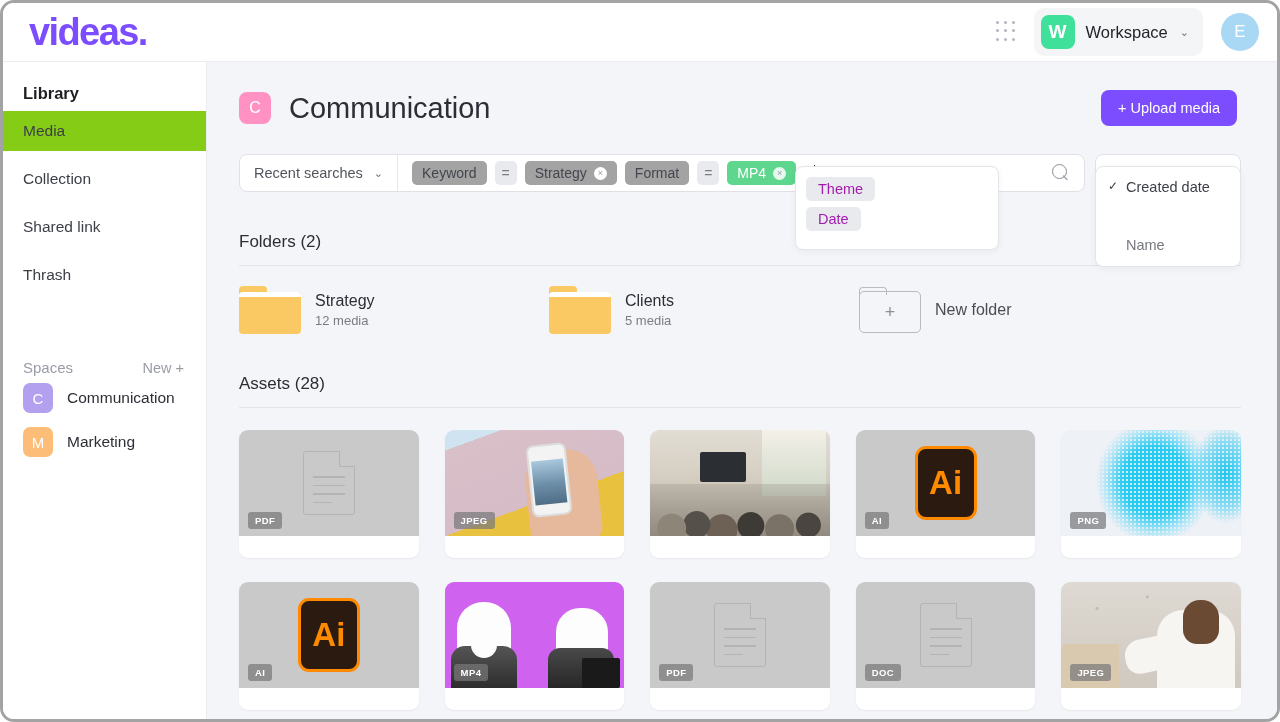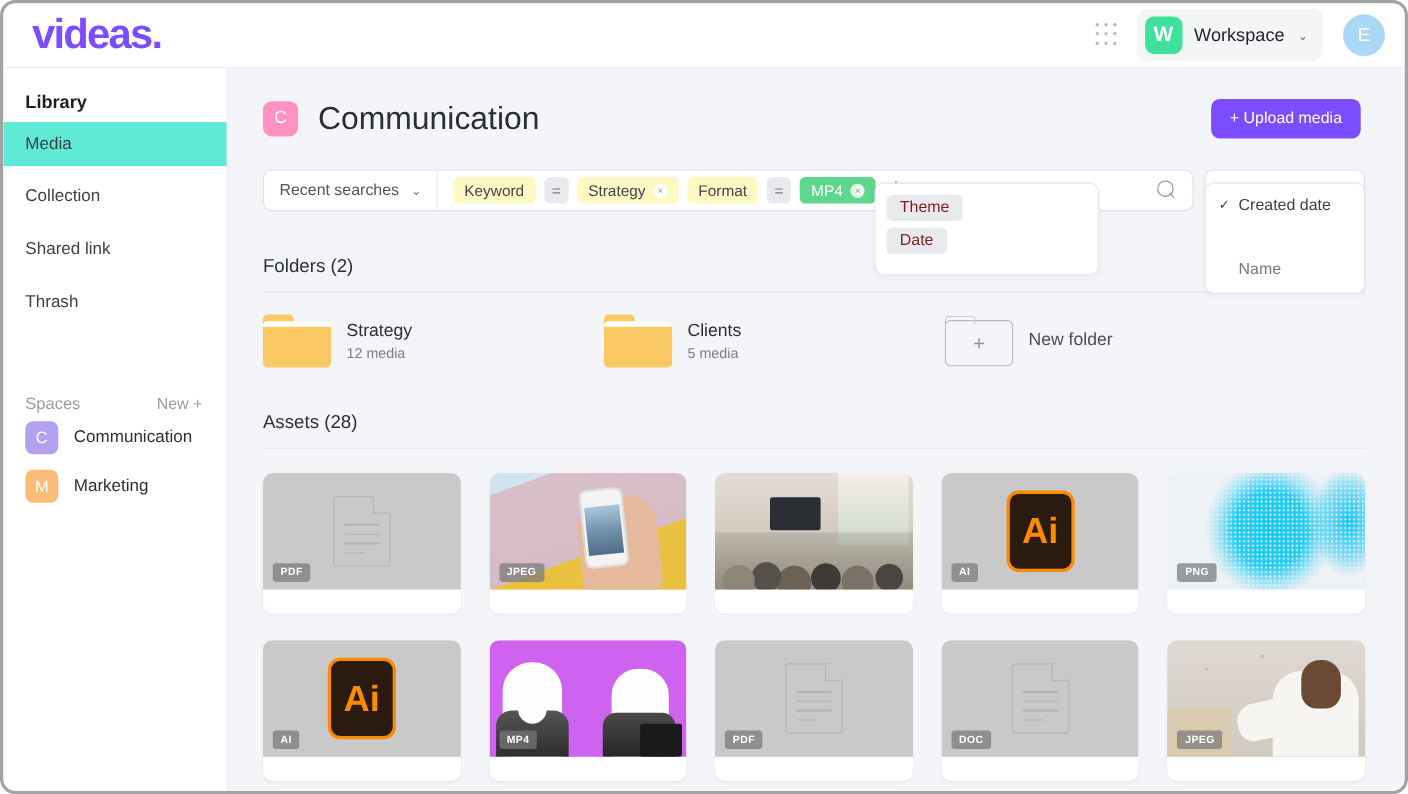--- a/index.html
+++ b/index.html
@@ -70,21 +70,21 @@
   }
   .side-head {
     font-size: 16.5px; font-weight: bold; color: #1d1e22;
     padding: 22px 0 0 20px;
   }
   .side-item {
     height: 40px; display: flex; align-items: center;
     padding-left: 20px; font-size: 15.5px; color: #3d3f47;
     margin-top: 8px; cursor: pointer;
   }
-  .side-item.active { background: #5eead4; }
+  .side-item.active { background: #84cc16; }
   .spaces-head {
     display: flex; align-items: center; justify-content: space-between;
     padding: 0 22px 0 20px; margin-top: 64px;
     font-size: 15px; color: #9a9ca5;
   }
   .spaces-new { font-size: 14.5px; color: #9a9ca5; cursor: pointer; }
   .space-item {
     display: flex; align-items: center; gap: 14px;
     padding: 0 20px; height: 44px; cursor: pointer;
   }
@@ -135,21 +135,21 @@
   }
   .recent {
     display: flex; align-items: center; gap: 10px;
     padding: 0 14px; height: 100%;
     border-right: 1px solid #e6e7ec;
     font-size: 14.5px; color: #53555d; cursor: pointer;
     white-space: nowrap;
   }
   .chips { display: flex; align-items: center; gap: 8px; padding-left: 14px; }
   .chip {
-    background: #fef9c3; color: #44464e;
+    background: #a3a3a3; color: #44464e;
     font-size: 14px; border-radius: 5px;
     padding: 4px 10px; cursor: pointer; white-space: nowrap;
   }
   .chip.op { background: #e9eaee; color: #7b7d85; padding: 4px 7px; }
   .chip.val { display: flex; align-items: center; gap: 7px; }
   .chip.green { background: #5ed68e; color: #ffffff; }
   .chip-x {
     width: 13px; height: 13px; border-radius: 50%;
     background: rgba(255,255,255,0.85); color: #9a9ca5;
     font-size: 9px; line-height: 13px; text-align: center;
@@ -183,21 +183,21 @@
   
   .suggest-pop {
     position: absolute; left: 588px; top: 40px;
     width: 204px; background: #fff;
     border: 1px solid #e4e5ea; border-radius: 8px;
     padding: 10px 10px 12px 10px;
     box-shadow: 0 2px 7px rgba(30,32,40,0.05);
     z-index: 20;
   }
   .suggest-chip {
-    display: inline-block; background: #e9eaee; color: #7f1d1d;
+    display: inline-block; background: #e9eaee; color: #a21caf;
     font-size: 14.5px; border-radius: 5px;
     padding: 4px 12px; margin-bottom: 6px; cursor: pointer;
   }
   .sort-pop {
     position: absolute; right: 36px; top: 40px;
     width: 146px; background: #fff;
     border: 1px solid #e4e5ea; border-radius: 8px;
     padding: 9px 0 10px 0;
     box-shadow: 0 2px 7px rgba(30,32,40,0.05);
     z-index: 20;

